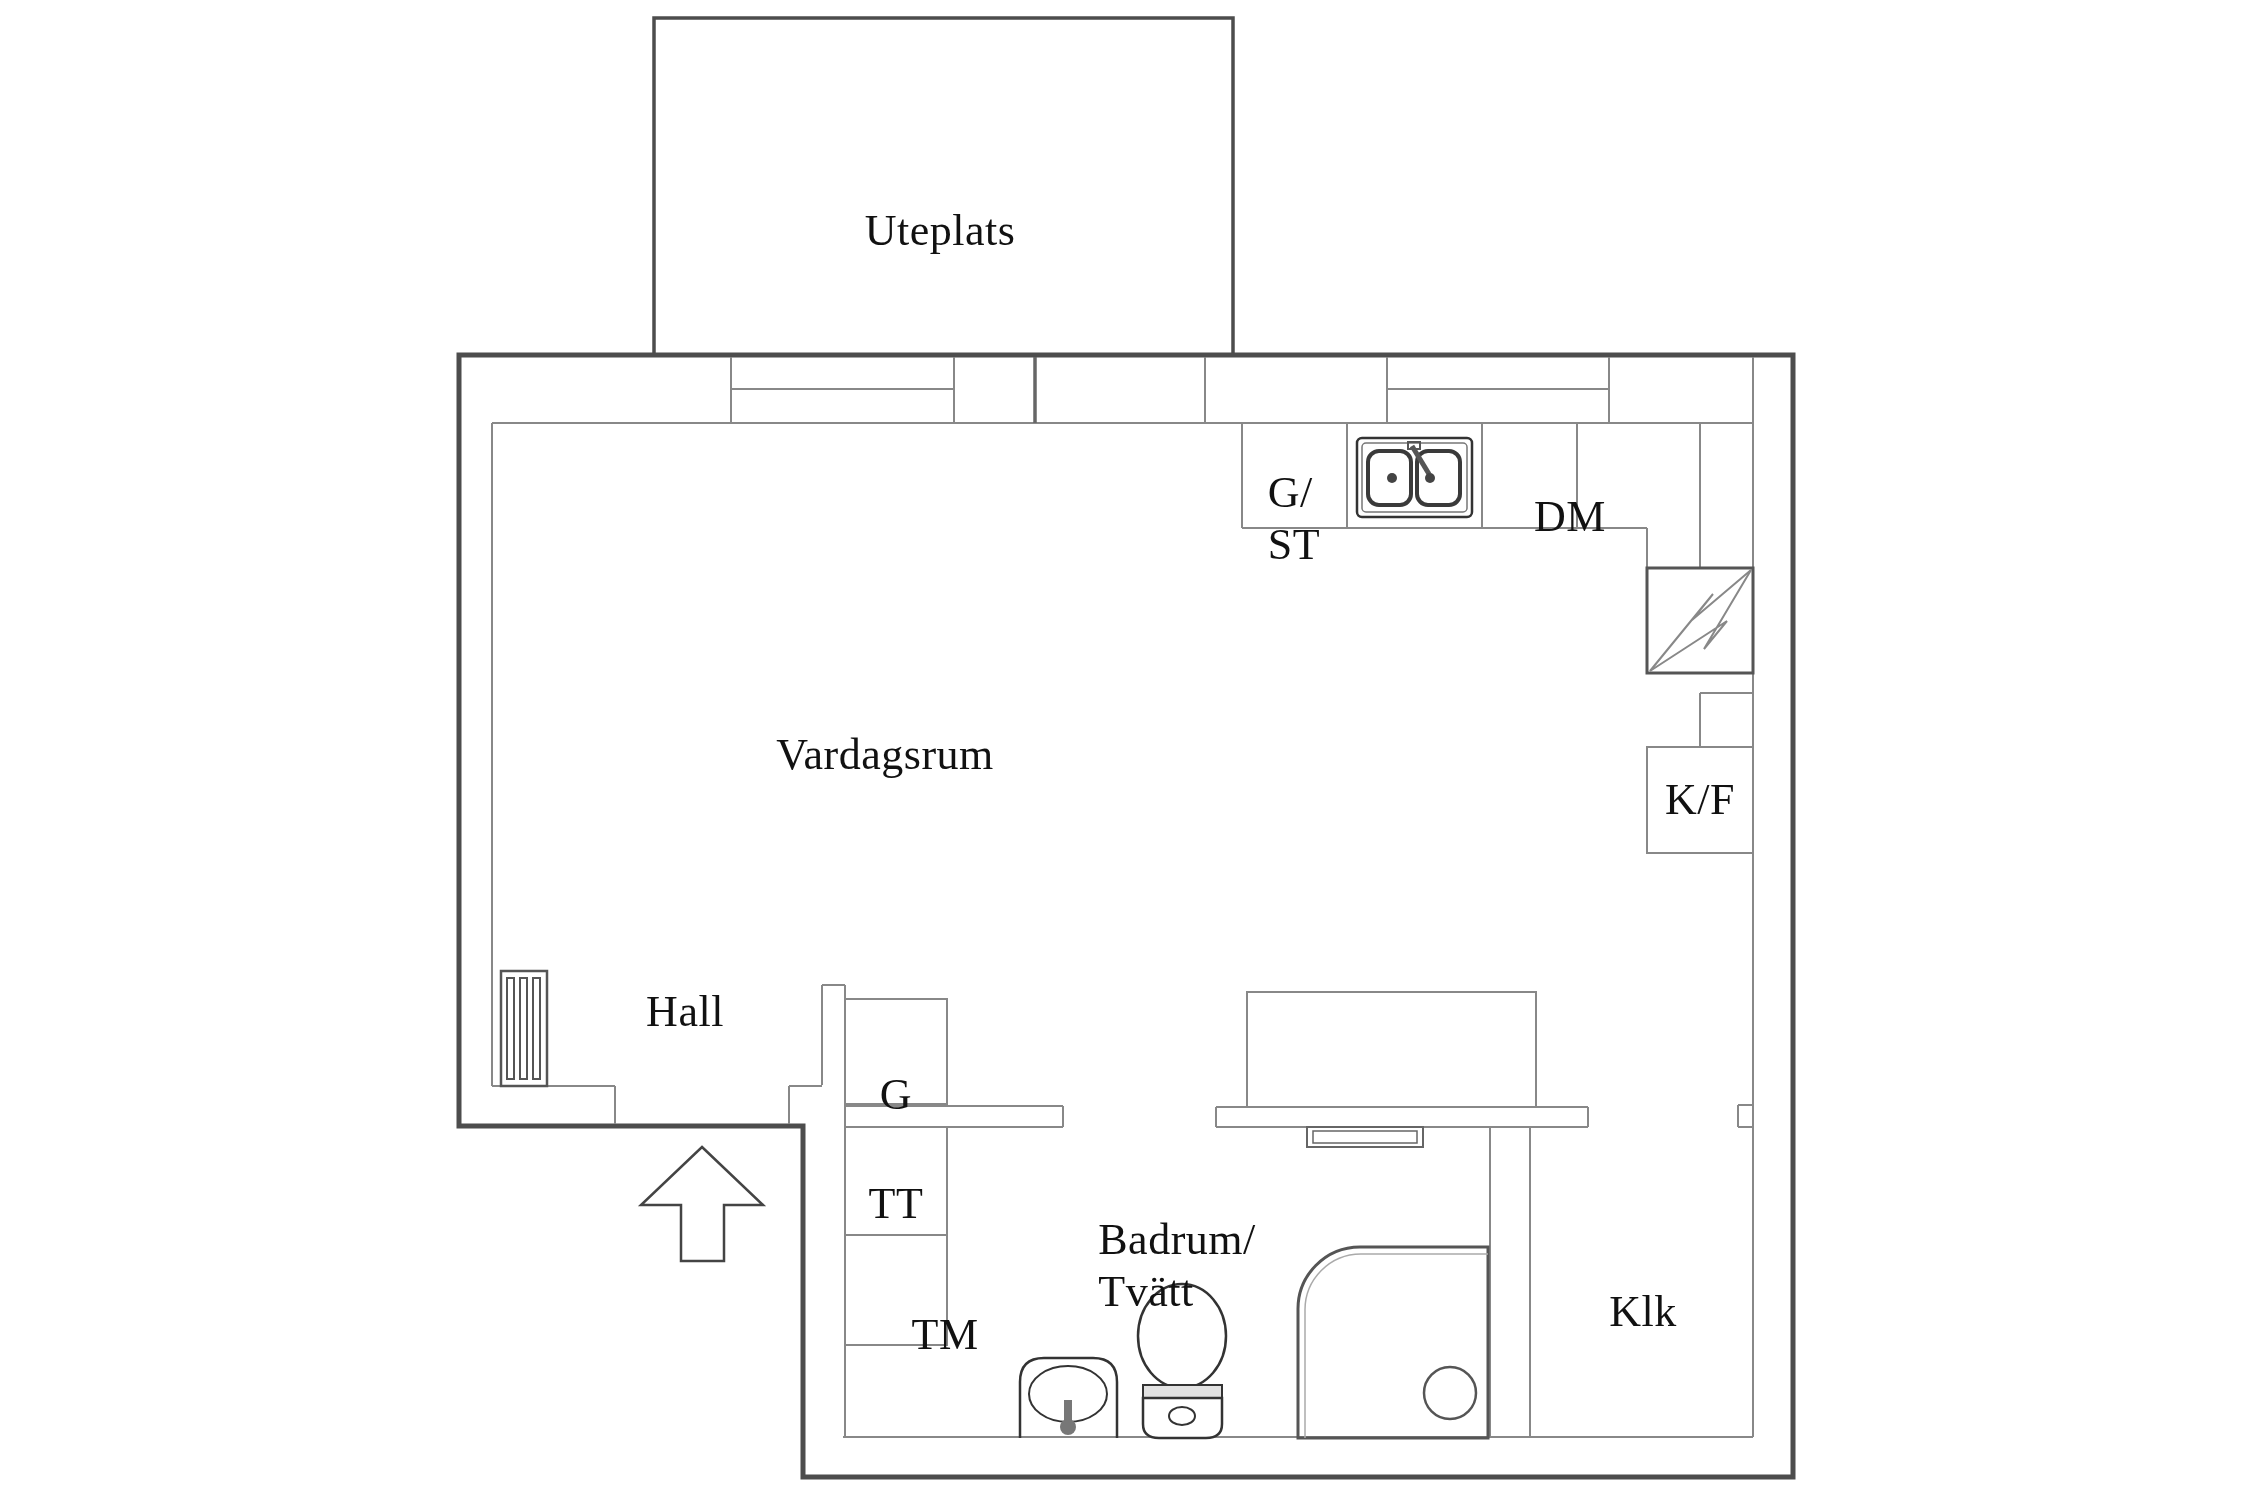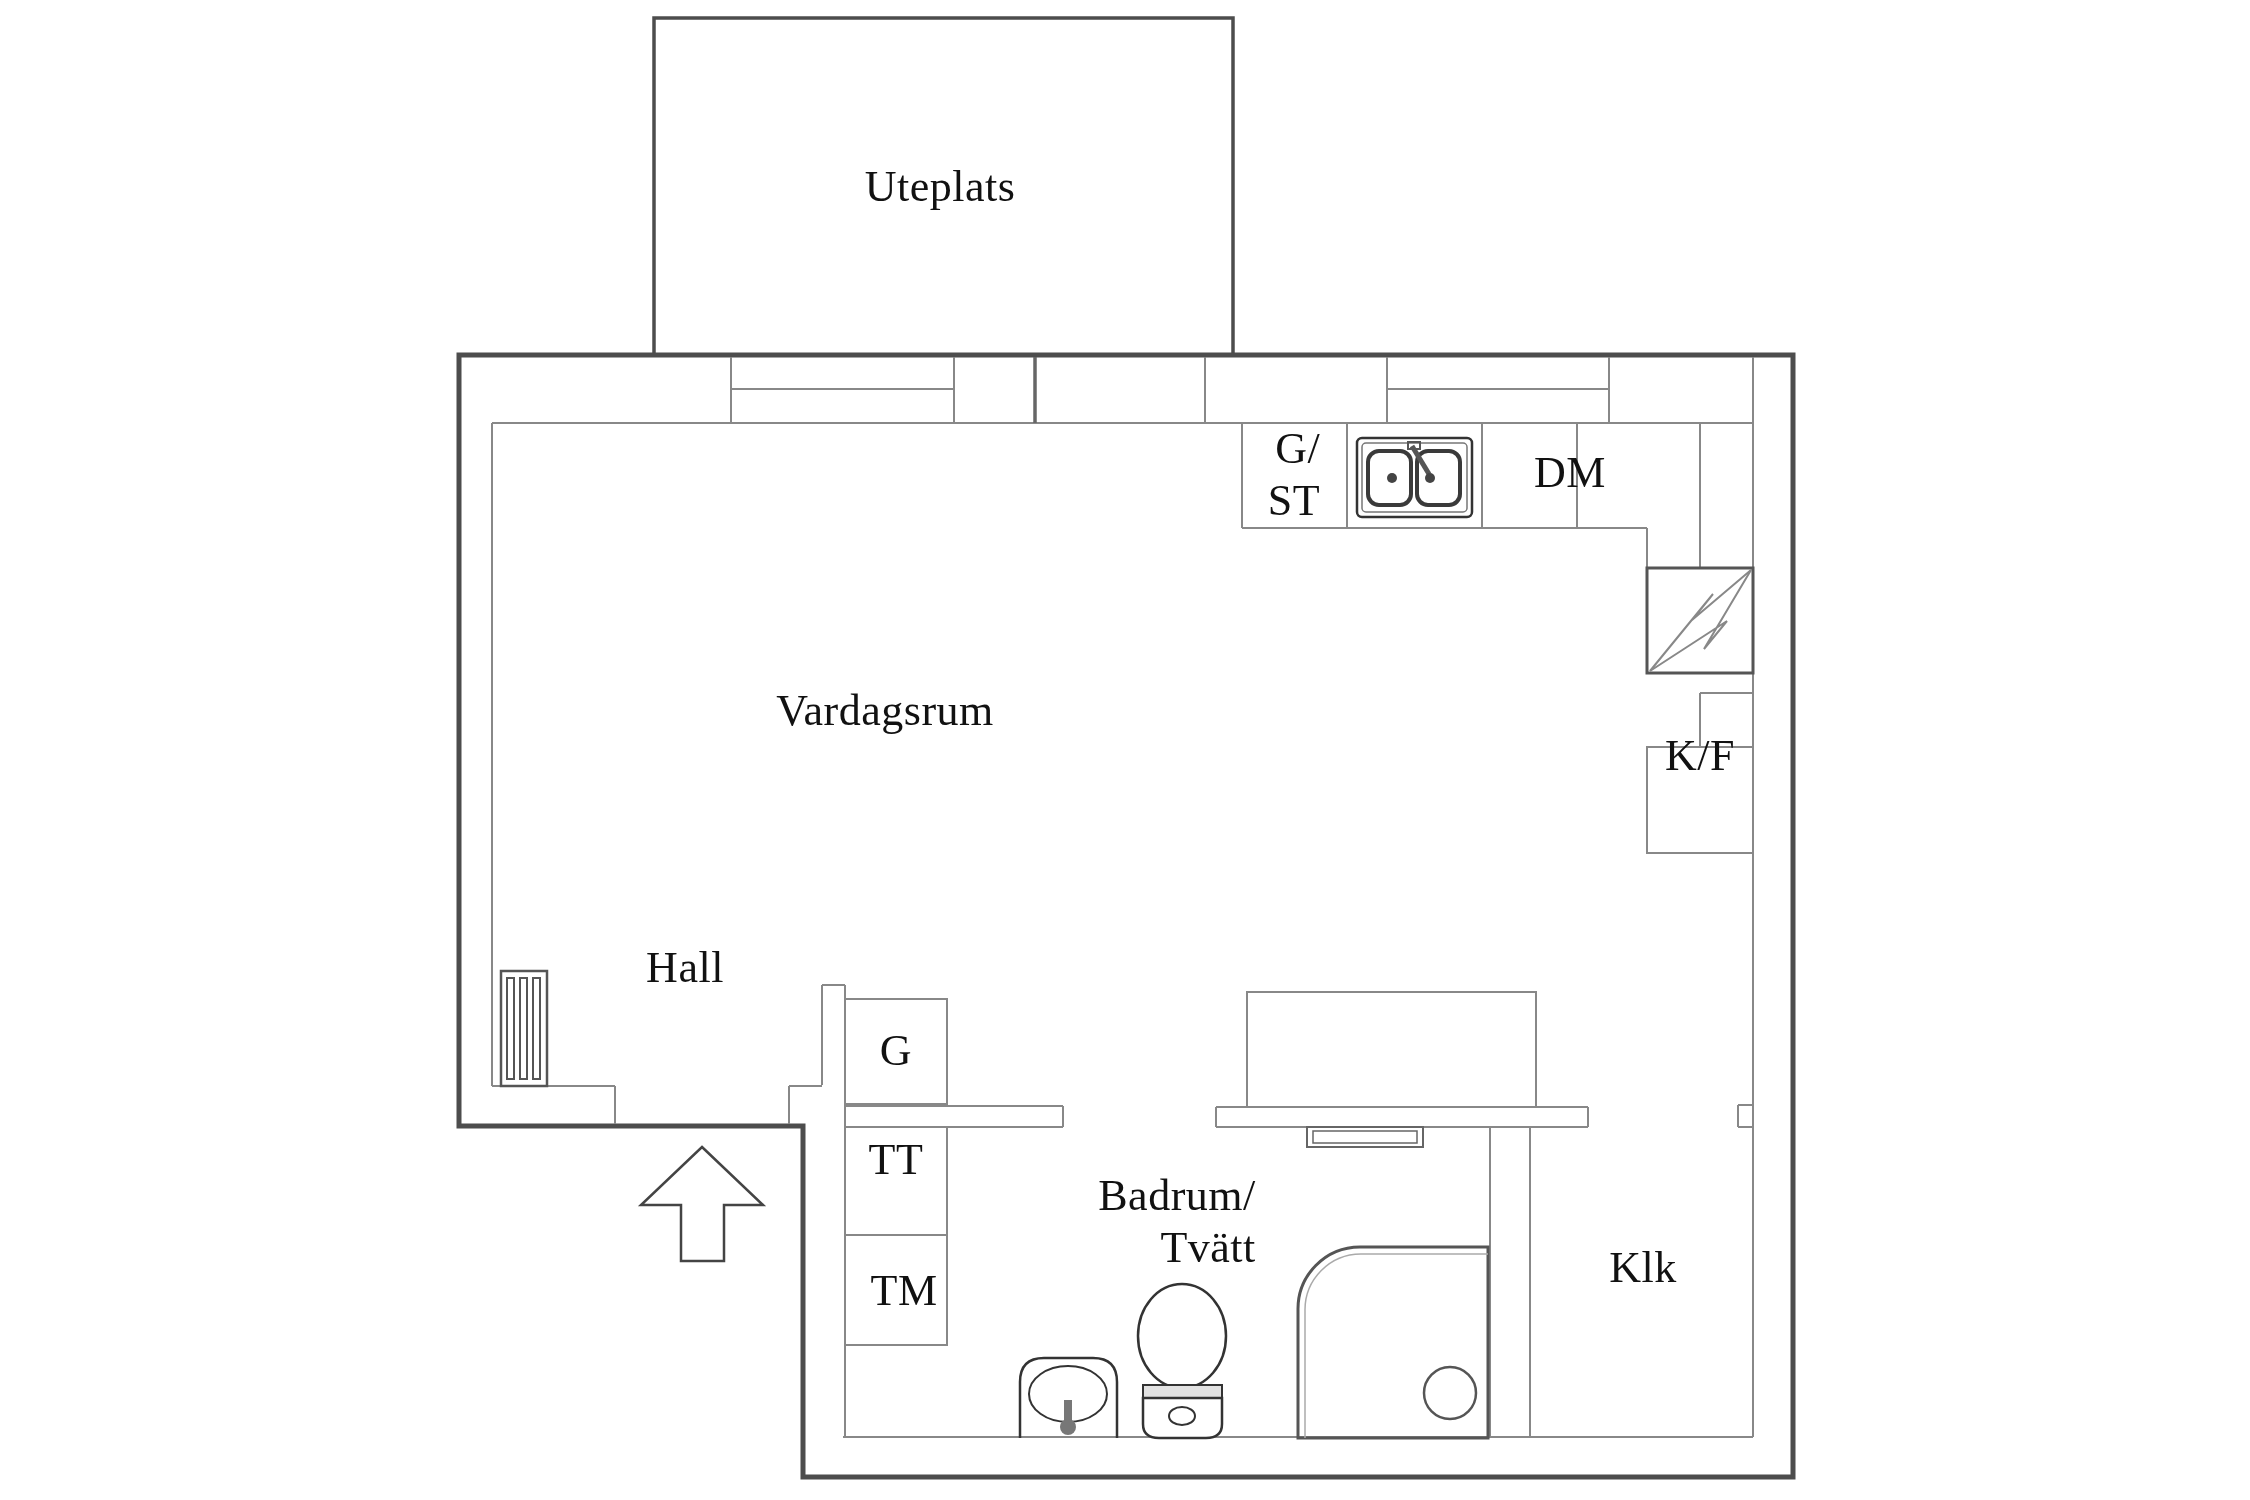--- a/index.html
+++ b/index.html
@@ -1,21 +1,21 @@
 <!DOCTYPE html>
 <html><head>
 <meta charset="utf-8">
 <style>
   html,body{margin:0;padding:0;background:#ffffff;}
   body{width:2250px;height:1500px;position:relative;overflow:hidden;
        font-family:"Liberation Serif","DejaVu Serif",serif;}
   #plan-svg{position:absolute;left:0;top:0;}
   .plan-label{position:absolute;transform:translate(-50%,-50%);
-      font-size:44px;color:#111;text-align:right;white-space:pre-line;
-      line-height:1.18;letter-spacing:0.5px;}
+      font-size:44px;color:#111;text-align:left;white-space:pre-line;
+      line-height:1.18;letter-spacing:0.5px;margin-top:44px;}
 </style>
 </head>
 <body>
 
 <svg id="plan-svg" width="2250" height="1500" viewBox="0 0 2250 1500" xmlns="http://www.w3.org/2000/svg">
 
   <g>
     <path d="M654,355 L654,18 L1233,18 L1233,355" fill="none" stroke="#4d4d4d" stroke-width="3.5"></path>
   </g>
 
@@ -160,13 +160,13 @@
 <div class="plan-label" style="left:1177px;top:1222px">Badrum/
 Tvätt</div>
 <div class="plan-label" style="left:1643px;top:1268px">Klk</div>
 
 <div class="plan-label" style="left:1294px;top:475px">G/
 ST</div>
 <div class="plan-label" style="left:1570px;top:473px">DM</div>
 <div class="plan-label" style="left:1700px;top:756px">K/F</div>
 <div class="plan-label" style="left:896px;top:1051px">G</div>
 <div class="plan-label" style="left:896px;top:1160px">TT</div>
-<div class="plan-label" style="left:904px;top:1291px">TM</div>
+<div class="plan-label" style="left:945px;top:1291px">TM</div>
 
 </body></html>

